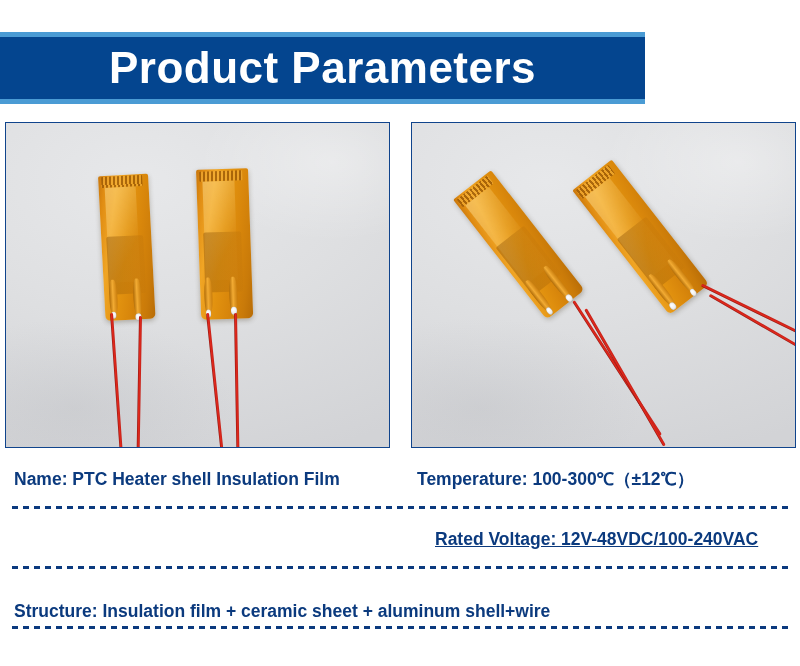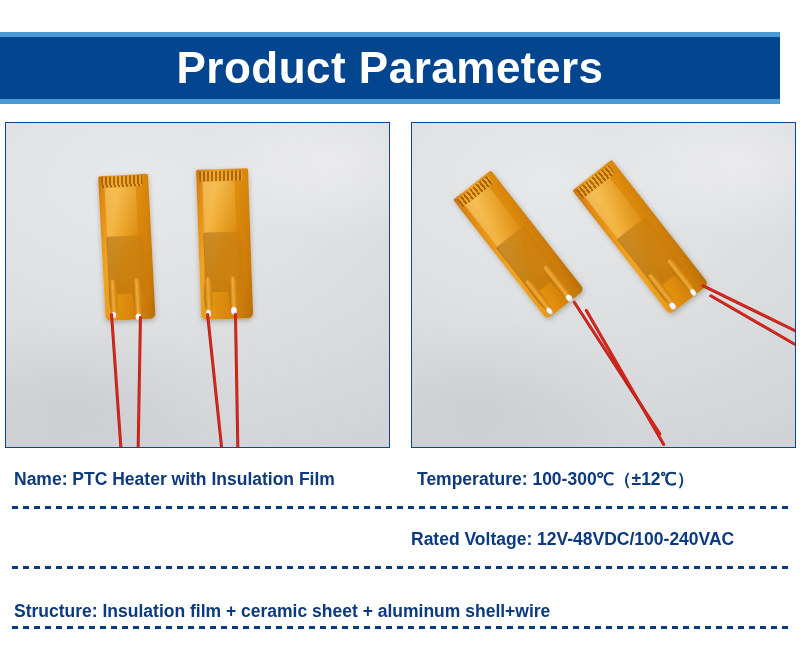--- a/index.html
+++ b/index.html
@@ -18,21 +18,21 @@
     width: 800px;
     height: 666px;
     background: #ffffff;
   }
 
   
   .banner-wrap {
     position: absolute;
     left: 0;
     top: 32px;
-    width: 780px;
+    width: 645px;
   }
   .banner-stripe {
     width: 100%;
     height: 5px;
     background: #4a9bd4;
   }
   .banner-main {
     width: 100%;
     height: 62px;
     background: #04458f;
@@ -182,21 +182,21 @@
   }
   .spec-item {
     color: #0b3a7e;
     font-size: 17.5px;
     font-weight: bold;
     white-space: nowrap;
     line-height: 1.2;
   }
   .col-left  { position: absolute; left: 14px; }
   .col-right-a { position: absolute; left: 417px; }
-  .col-right-b { position: absolute; left: 411px; }
+  .col-right-b { position: absolute; left: 435px; text-decoration: underline; }
   .full-left { position: absolute; left: 14px; margin-top: 24px; }
 
   .divider {
     position: absolute;
     left: 12px;
     right: 10px;
     bottom: 9px;
     height: 3px;
     background-image: linear-gradient(to right, #0b3a7e 0 6px, rgba(255,255,255,0) 6px 11px);
     background-size: 11px 3px;
@@ -280,21 +280,21 @@
       </div>
       <div class="wire" style="left:288px; top:162px; width:3px; height:120px; transform:rotate(-64deg);"></div>
       <div class="wire" style="left:296px; top:172px; width:3px; height:126px; transform:rotate(-60deg);"></div>
     </div>
   </div>
 
   <div class="specs">
 
     <div class="spec-row">
       <div class="spec-line">
-        <span class="spec-item col-left">Name: PTC Heater with Insulation Film</span>
+        <span class="spec-item col-left">Name: PTC Heater shell Insulation Film</span>
         <span class="spec-item col-right-a">Temperature: 100-300℃（±12℃）</span>
       </div>
       <div class="divider"></div>
     </div>
 
     <div class="spec-row">
       <div class="spec-line">
         <span class="spec-item col-right-b">Rated Voltage: 12V-48VDC/100-240VAC</span>
       </div>
       <div class="divider"></div>

